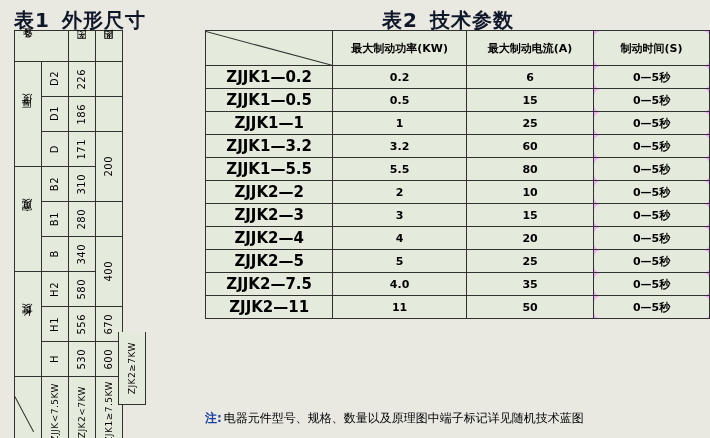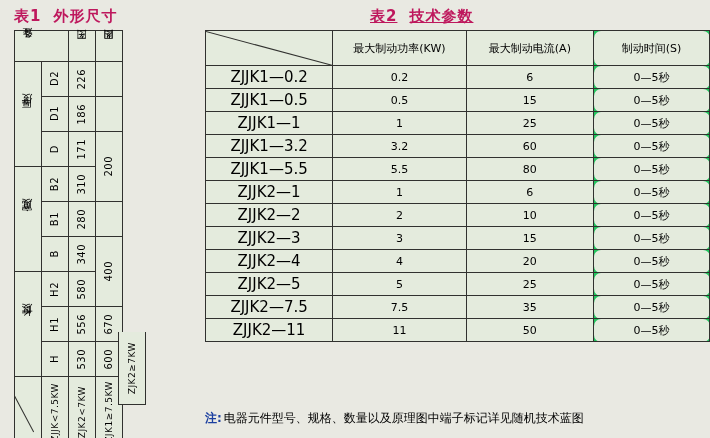--- a/index.html
+++ b/index.html
@@ -16,28 +16,28 @@
   }
   .page {
     position: relative;
     width: 710px;
     height: 438px;
   }
 
   
   .title {
     position: absolute;
-    color: #be185d;
+    color: #0f172a;
     font-weight: bold;
-    font-size: 15px;
+    font-size: 20px;
     letter-spacing: 1px;
     white-space: nowrap;
   }
   #title1 { left: 14px; top: 7px; }
-  #title2 { left: 370px; top: 7px; text-decoration: underline; }
+  #title2 { left: 382px; top: 7px; }
   .title .tnum { margin-right: 12px; }
 
   
   #table1-wrap {
     position: absolute;
     left: 14px;
     top: 30px;
   }
   table.t {
     border-collapse: collapse;
@@ -92,21 +92,22 @@
   }
 
   
   #table2-wrap {
     position: absolute;
     left: 205px;
     top: 30px;
   }
   table.t2 {
     border-collapse: collapse;
-    background: #22c55e;
+    background: #f0abfc;
+    font-weight: bold;
   }
   table.t2 td {
     border: 1px solid #31312f;
     font-size: 11px;
     color: #000;
     text-align: center;
     vertical-align: middle;
     background: #e4ebdd;
     height: 22px;
     padding: 0 2px;
@@ -347,26 +348,20 @@
         <td class="c3">60</td>
         <td class="c4">0—5秒</td>
       </tr>
       <tr>
         <td class="model">ZJJK1—5.5</td>
         <td class="c2">5.5</td>
         <td class="c3">80</td>
         <td class="c4">0—5秒</td>
       </tr>
       <tr>
-        <td class="model">ZJJK2—1</td>
-        <td class="c2">1</td>
-        <td class="c3">6</td>
-        <td class="c4">0—5秒</td>
-      </tr>
-      <tr>
         <td class="model">ZJJK2—2</td>
         <td class="c2">2</td>
         <td class="c3">10</td>
         <td class="c4">0—5秒</td>
       </tr>
       <tr>
         <td class="model">ZJJK2—3</td>
         <td class="c2">3</td>
         <td class="c3">15</td>
         <td class="c4">0—5秒</td>
@@ -378,21 +373,21 @@
         <td class="c4">0—5秒</td>
       </tr>
       <tr>
         <td class="model">ZJJK2—5</td>
         <td class="c2">5</td>
         <td class="c3">25</td>
         <td class="c4">0—5秒</td>
       </tr>
       <tr>
         <td class="model">ZJJK2—7.5</td>
-        <td class="c2">7.5</td>
+        <td class="c2">4.0</td>
         <td class="c3">35</td>
         <td class="c4">0—5秒</td>
       </tr>
       <tr>
         <td class="model">ZJJK2—11</td>
         <td class="c2">11</td>
         <td class="c3">50</td>
         <td class="c4">0—5秒</td>
       </tr>
     </tbody>

